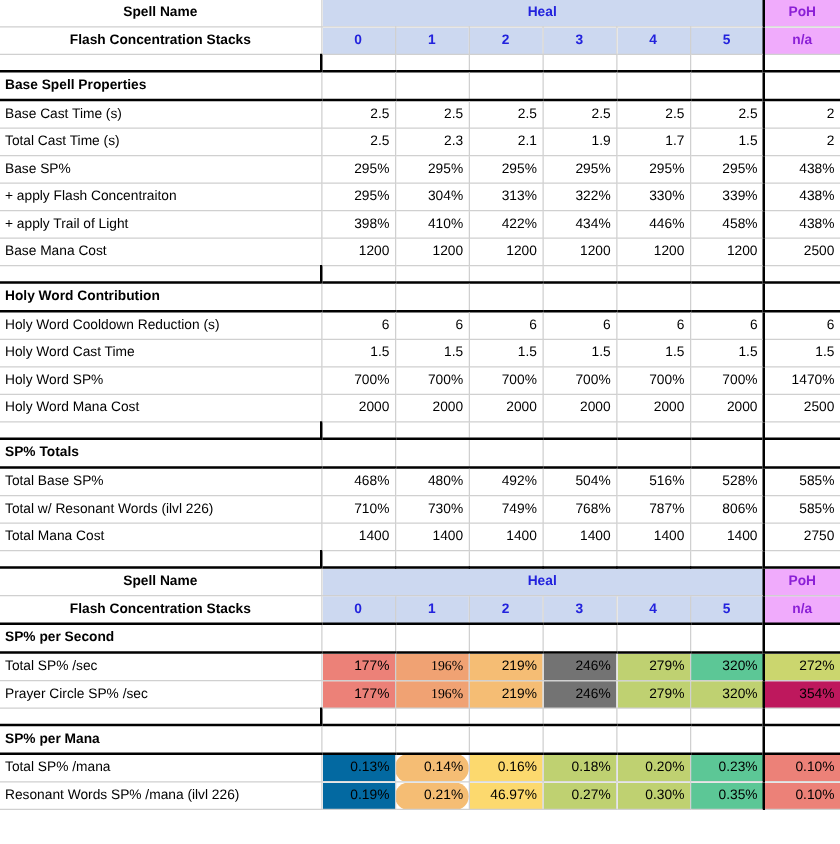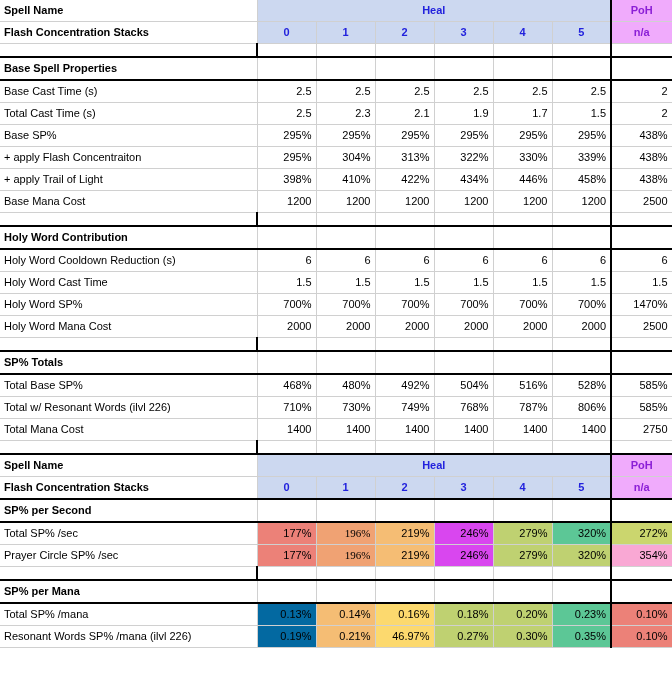--- a/index.html
+++ b/index.html
@@ -25,49 +25,49 @@
     vertical-align:middle;
     line-height:21px;
   }
   
   col.c-label{width:257px;}
   col.c-num{width:59px;}
   col.c-poh{width:61px;}
 
   
   td.label{text-align:left;}
-  td.label-right{text-align:left;font-weight:bold;}
+  td.label-right{text-align:center;font-weight:bold;}
   td.num{text-align:right;}
   td.bold{font-weight:bold;}
 
   
   .hv-left{border-left:2px solid #000;}
   .hv-right{border-right:2px solid #000;}
   .hv-top{border-top:2px solid #000;}
 
   
   tr.spacer td{height:12px;line-height:12px;}
   tr.spacer td.label{border-right:2px solid #000;}
 
   
   .fill-heal{background:#ccd8f0;color:#2222dd;font-weight:bold;text-align:center;}
   .fill-poh{background:#f0abfc;color:#8b1fd6;font-weight:bold;text-align:center;}
 
   
   .h0{background:#ec8178;}
   .h1{background:#f0a273;font-family:Liberation Serif, serif;}
   .h2{background:#f5bd74;}
-  .h3{background:#d946ef;margin-top:28px;}
+  .h3{background:#737373;margin-top:28px;}
   .h4{background:#bfd171;}
   .h5{background:#5cc796;}
   .hmid{background:#cbd66e;}
-  .hgrn{background:#f9a8d4;}
+  .hgrn{background:#be185d;}
   .hred{background:#ec8178;}
   .hy0{background:#0369a1;}
-  .hy1{background:#f5bd74;}
+  .hy1{background:#f5bd74;border-radius:11px;}
   .hy2{background:#fcd96e;}
 </style>
 </head>
 <body>
 
 <table class="sheet">
   <colgroup>
     <col class="c-label">
       <col class="c-num">
       <col class="c-num">

